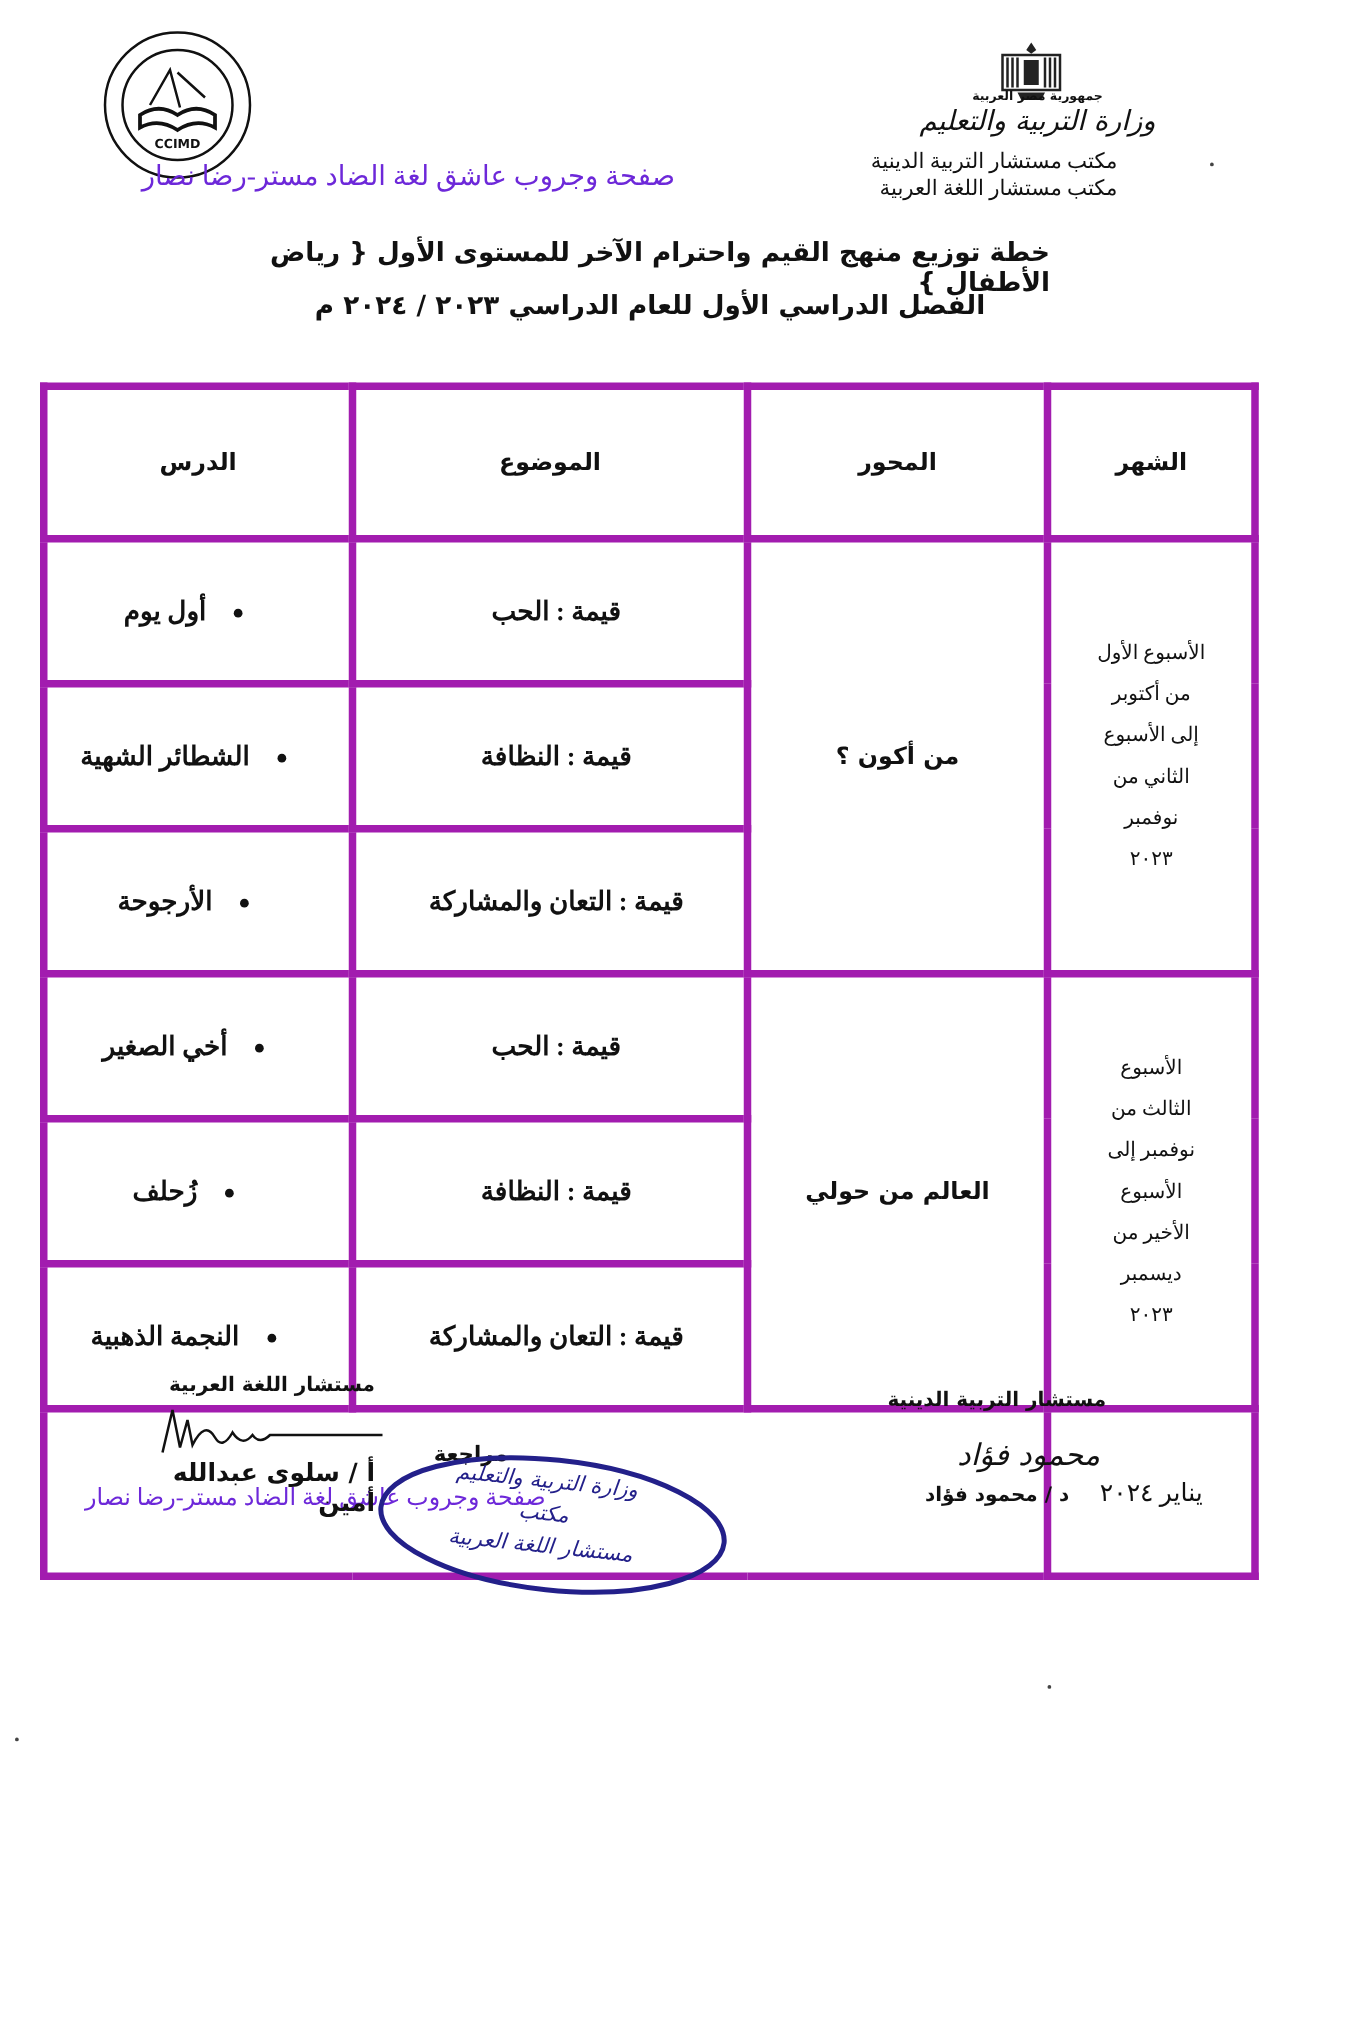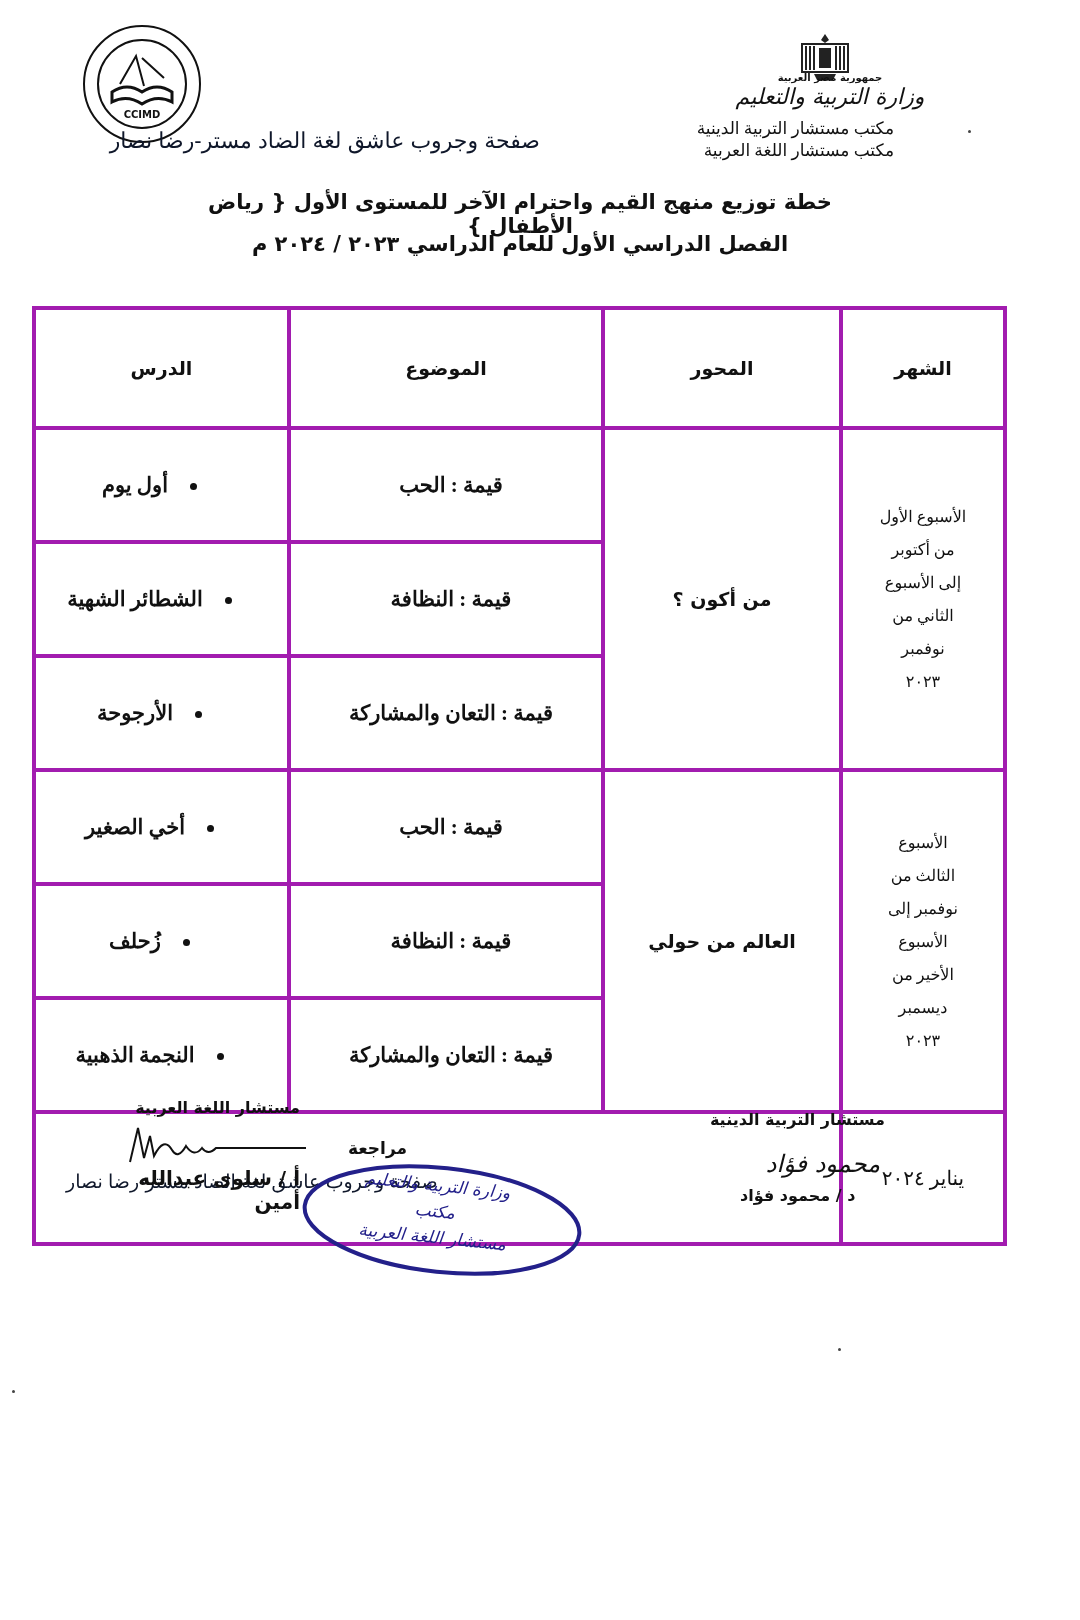--- a/index.html
+++ b/index.html
@@ -7,29 +7,29 @@
   .abs { position:absolute; }
 
   
   .emblem { left:780px; top:30px; width:90px; height:58px; }
   .ministry-small { left:730px; top:72px; width:200px; text-align:center; font-size:10px; font-weight:bold; direction:rtl; }
   .ministry-main { left:720px; top:84px; width:220px; text-align:center; font-size:22px; font-family:"DejaVu Serif", serif; font-style:italic; direction:rtl; letter-spacing:-1px; }
   .office-lines { left:664px; top:118px; width:230px; direction:rtl; text-align:right; font-family:"Liberation Serif", serif; font-size:17px; line-height:22px; }
 
   
   .logo { left:80px; top:22px; width:124px; height:124px; }
-  .watermark { color:#0f172a; font-family:Liberation Sans, sans-serif; direction:rtl; }
+  .watermark { color:#6d28d9; font-family:Liberation Serif, serif; direction:rtl; }
   .wm-top { left:70px; top:128px; width:470px; text-align:right; font-size:22px; }
 
-  .title { left:200px; top:190px; width:640px; text-align:center; direction:rtl; font-weight:bold; font-size:21px; }
+  .title { left:200px; top:190px; width:640px; direction:rtl; font-weight:bold; font-size:21px; }
   .subtitle { left:200px; top:232px; width:640px; text-align:center; direction:rtl; font-weight:bold; font-size:21px; }
 
   
   .tbl { left:32px; top:306px; width:975px; border-collapse:collapse; direction:rtl; font-family:"Liberation Serif", serif; }
-  .tbl td, .tbl th { border:4px solid #a21caf; padding:16px; vertical-align:middle; text-align:center; }
+  .tbl td, .tbl th { border:6px solid #a21caf; padding:16px; vertical-align:middle; text-align:center; }
   .tbl th { height:84px; font-family:"DejaVu Sans", sans-serif; font-weight:bold; font-size:19px; }
   .c-month { width:128px; }
   .c-axis { width:202px; }
   .c-topic { width:278px; }
   .month-txt { font-size:16px; line-height:33px; padding:4px 6px; }
   .axis-txt { font-family:"DejaVu Sans", sans-serif; font-weight:bold; font-size:19px; }
   .topic-cell { height:78px; text-align:center; padding-right:6px !important; font-size:21px; font-weight:bold; }
   .lesson-cell { text-align:right; padding-right:40px !important; font-size:21px; font-weight:bold; }
   .bullet { display:inline-block; width:7px; height:7px; background:#111; border-radius:50%; margin-left:22px; vertical-align:middle; }
   .review-cell { height:96px; position:relative; }

